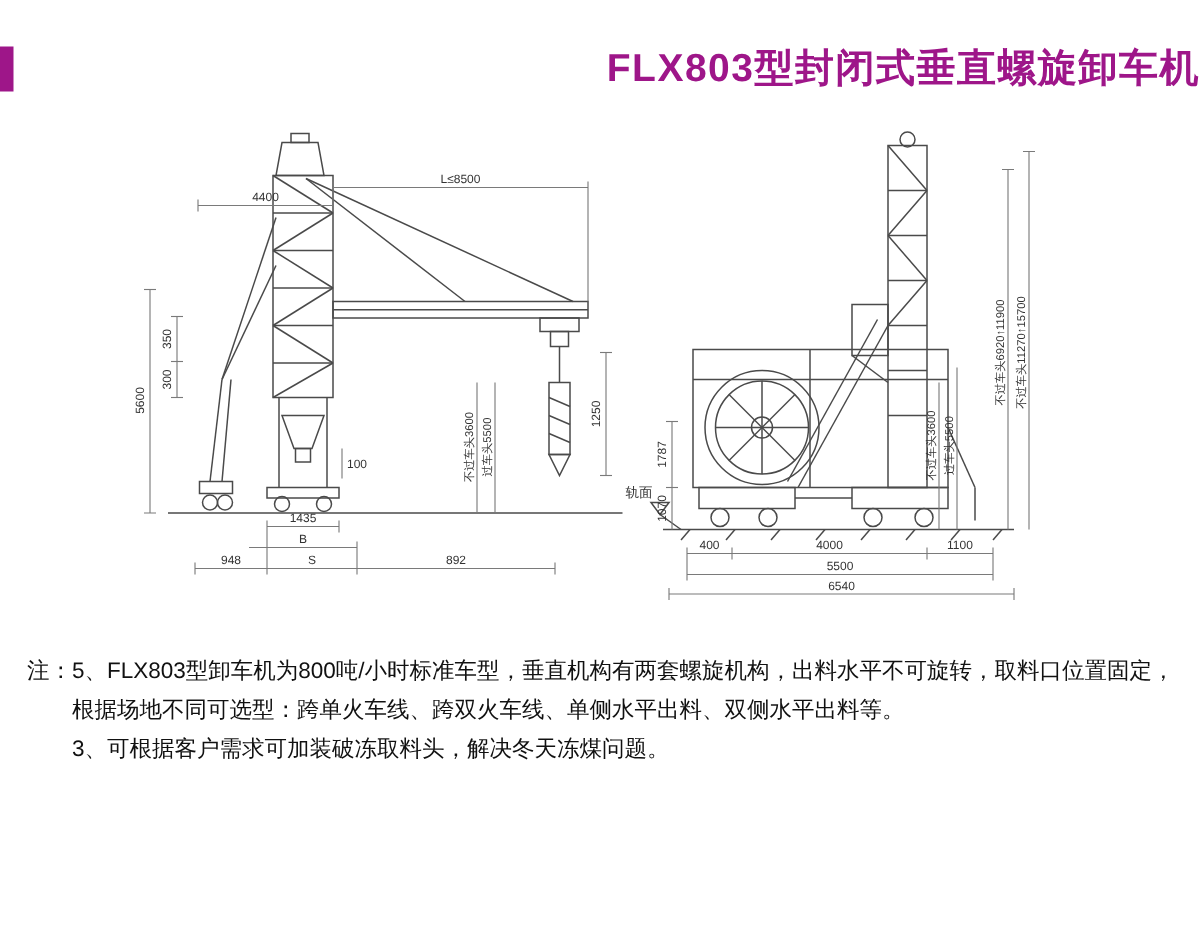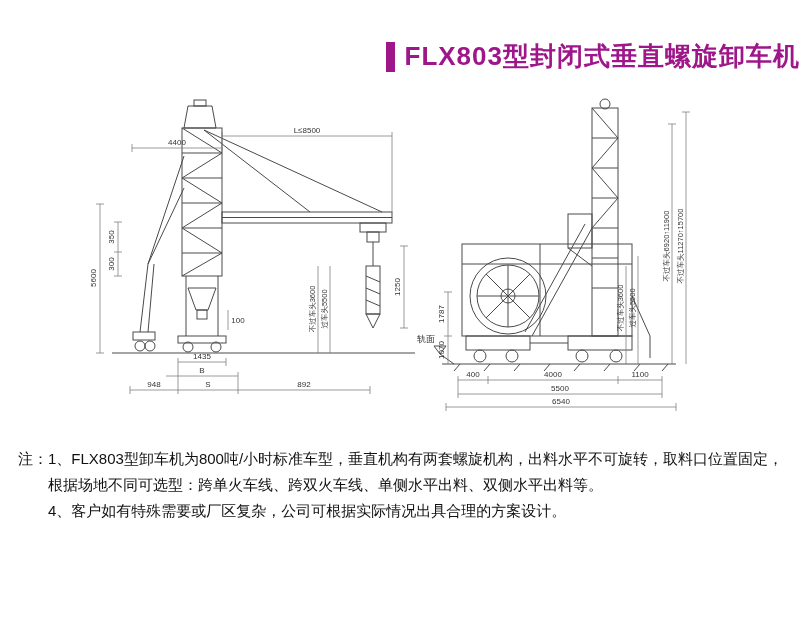--- a/index.html
+++ b/index.html
@@ -6,22 +6,22 @@
   html, body { background: #ffffff; }
   body {
     width: 800px; height: 619px;
     font-family: "Liberation Sans", sans-serif;
     color: #1a1a1a;
     overflow: hidden;
   }
   .page { width: 800px; height: 619px; position: relative; background: #fff; }
 
   .title-row {
-    display: flex; justify-content: flex-end; align-items: center;
-    padding-top: 39px; gap: 10px;
+    display: flex; justify-content: space-between; align-items: center;
+    padding-top: 28px; gap: 10px;
   }
   .title-accent {
     width: 9px; height: 30px; background: #9e1689; flex: none;
   }
   .title-text {
     color: #9e1689; font-size: 26px; font-weight: bold; letter-spacing: 1px;
     white-space: nowrap;
   }
 
   .drawing-wrap { display: flex; justify-content: center; margin-top: 22px; }
@@ -237,18 +237,18 @@
         <text x="565" y="212" transform="rotate(-90 565 212)" font-size="7.5">过车头5500</text>
         <text x="599" y="150" transform="rotate(-90 599 150)" font-size="7.5">不过车头6920↑11900</text>
         <text x="613" y="150" transform="rotate(-90 613 150)" font-size="7.5">不过车头11270↑15700</text>
       </g>
     </svg>
   </div>
 
   <div class="notes">
     <div class="notes-label">注：</div>
     <div class="notes-items">
-      <div>1、FLX803型卸车机为800吨/小时标准车型，垂直机构有两套螺旋机构，出料水平不可旋转，取料口位置固定，根据场地不同可选型：跨单火车线、跨双火车线、单侧水平出料、双侧水平出料等。</div>
-      <div>4、客户如有特殊需要或厂区复杂，公司可根据实际情况出具合理的方案设计。</div>
+      <div>5、FLX803型卸车机为800吨/小时标准车型，垂直机构有两套螺旋机构，出料水平不可旋转，取料口位置固定，根据场地不同可选型：跨单火车线、跨双火车线、单侧水平出料、双侧水平出料等。</div>
+      <div>3、可根据客户需求可加装破冻取料头，解决冬天冻煤问题。</div>
     </div>
   </div>
 
 </div>
 
 </body></html>

